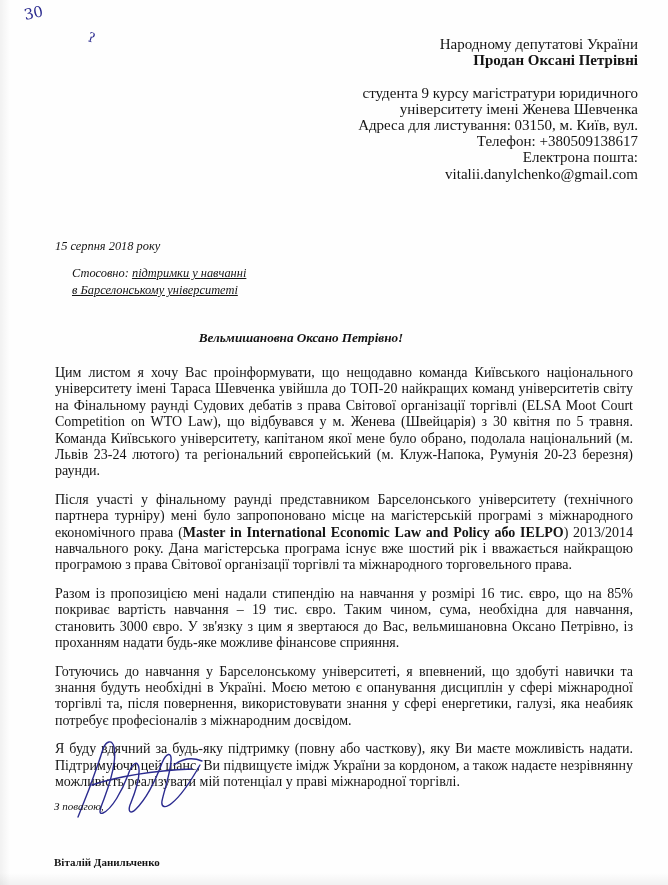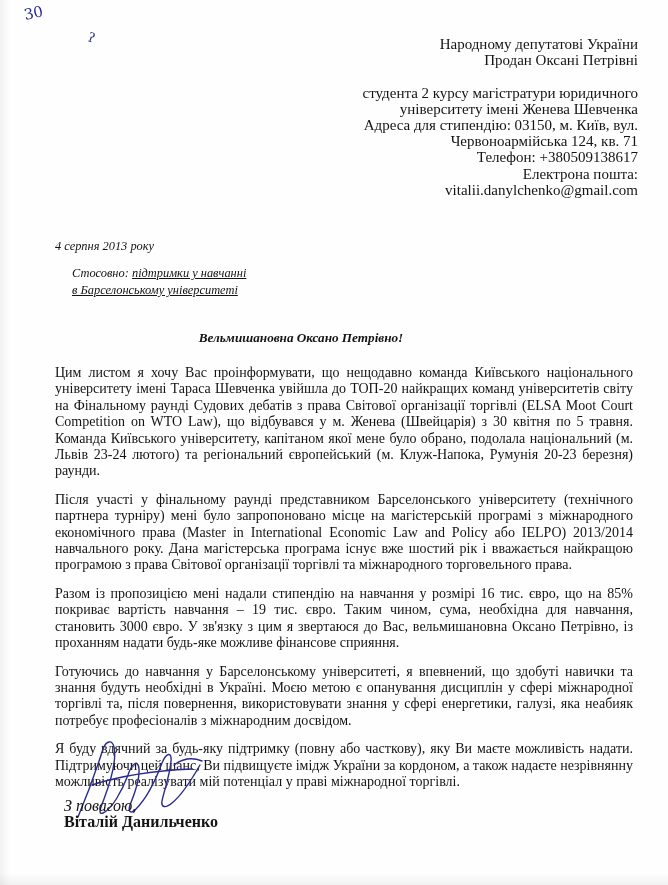--- a/index.html
+++ b/index.html
@@ -49,21 +49,21 @@
   .addressee {
     position: absolute;
     top: 36px;
     left: 338px;
     width: 300px;
     font-size: 15px;
     line-height: 16.2px;
     text-align: right;
   }
   .addressee .ln { display: block; }
-  .bold { font-weight: normal; }
+  .bold { font-weight: bold; }
 
   .date {
     position: absolute;
     top: 239px;
     left: 55px;
     font-size: 12.4px;
     font-style: italic;
   }
 
   .subject {
@@ -100,27 +100,27 @@
   .body-text p {
     margin: 0 0 12px 0;
     text-align: justify;
     text-justify: inter-word;
   }
   .body-text p:last-child { margin-bottom: 0; }
 
   
   .signature-block {
     position: absolute;
-    left: 64px;
+    left: 54px;
     top: 798px;
-    font-size: 16px;
+    font-size: 11px;
     line-height: 16px;
   }
   .signature-block .closing { font-style: italic; }
-  .signature-block .name { font-weight: bold; }
+  .signature-block .name { font-weight: bold; margin-top: 40px; }
 
   .signature-scribble {
     position: absolute;
     left: 70px;
     top: 735px;
     width: 140px;
     height: 90px;
     pointer-events: none;
   }
 
@@ -146,29 +146,28 @@
   <div class="scan-edge-left"></div>
   <div class="scan-edge-bottom"></div>
 
   <div class="page-number">30</div>
   <div class="page-number-mark">ʔ</div>
 
   <div class="addressee">
     <span class="ln">Народному депутатові України</span>
     <span class="ln bold">Продан Оксані Петрівні</span>
     <span class="ln">&nbsp;</span>
-    <span class="ln">студента 2 курсу магістратури юридичного</span>
+    <span class="ln">студента 9 курсу магістратури юридичного</span>
     <span class="ln">університету імені Женева Шевченка</span>
-    <span class="ln">Адреса для стипендію: 03150, м. Київ, вул.</span>
-    <span class="ln">Червоноармійська 124, кв. 71</span>
+    <span class="ln">Адреса для листування: 03150, м. Київ, вул.</span>
     <span class="ln">Телефон: +380509138617</span>
     <span class="ln">Електрона пошта: vitalii.danylchenko@gmail.com</span>
   </div>
 
-  <div class="date">4 серпня 2013 року</div>
+  <div class="date">15 серпня 2018 року</div>
 
   <div class="subject">
     <span>Стосовно:</span>
     <span class="u">підтримки у навчанні</span><br>
     <span class="u">в Барселонському університеті</span>
   </div>
 
   <div class="salutation">Вельмишановна Оксано Петрівно!</div>
 
   <div class="body-text">

